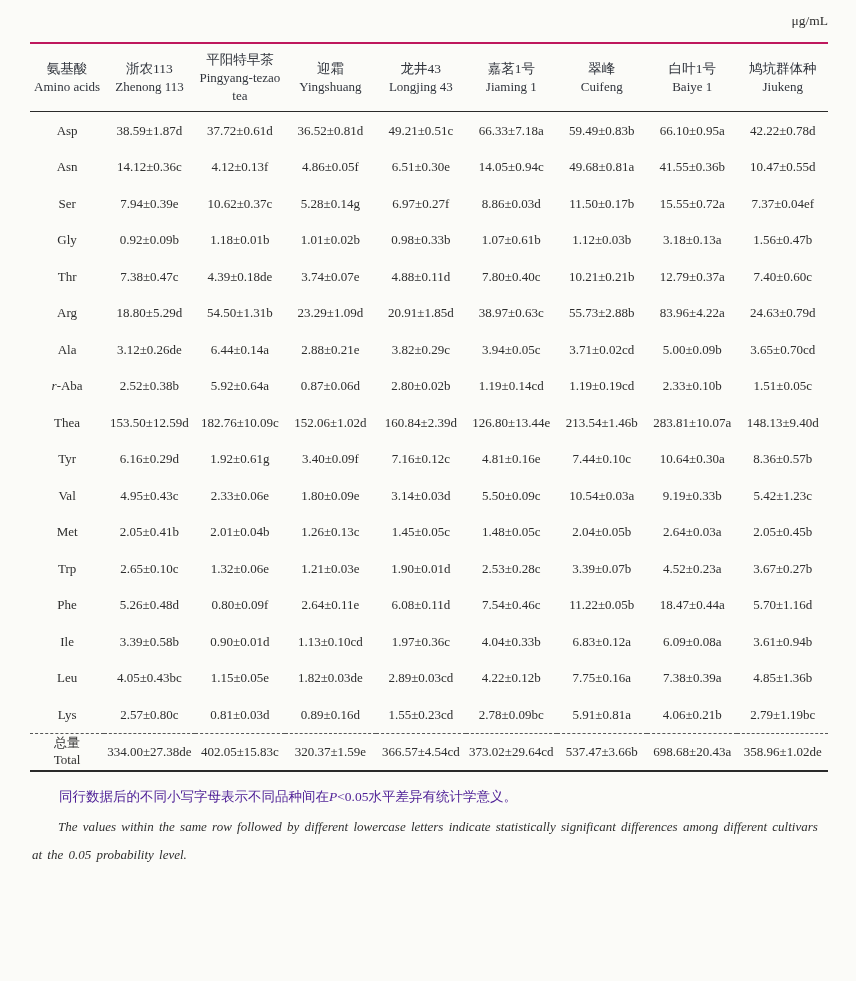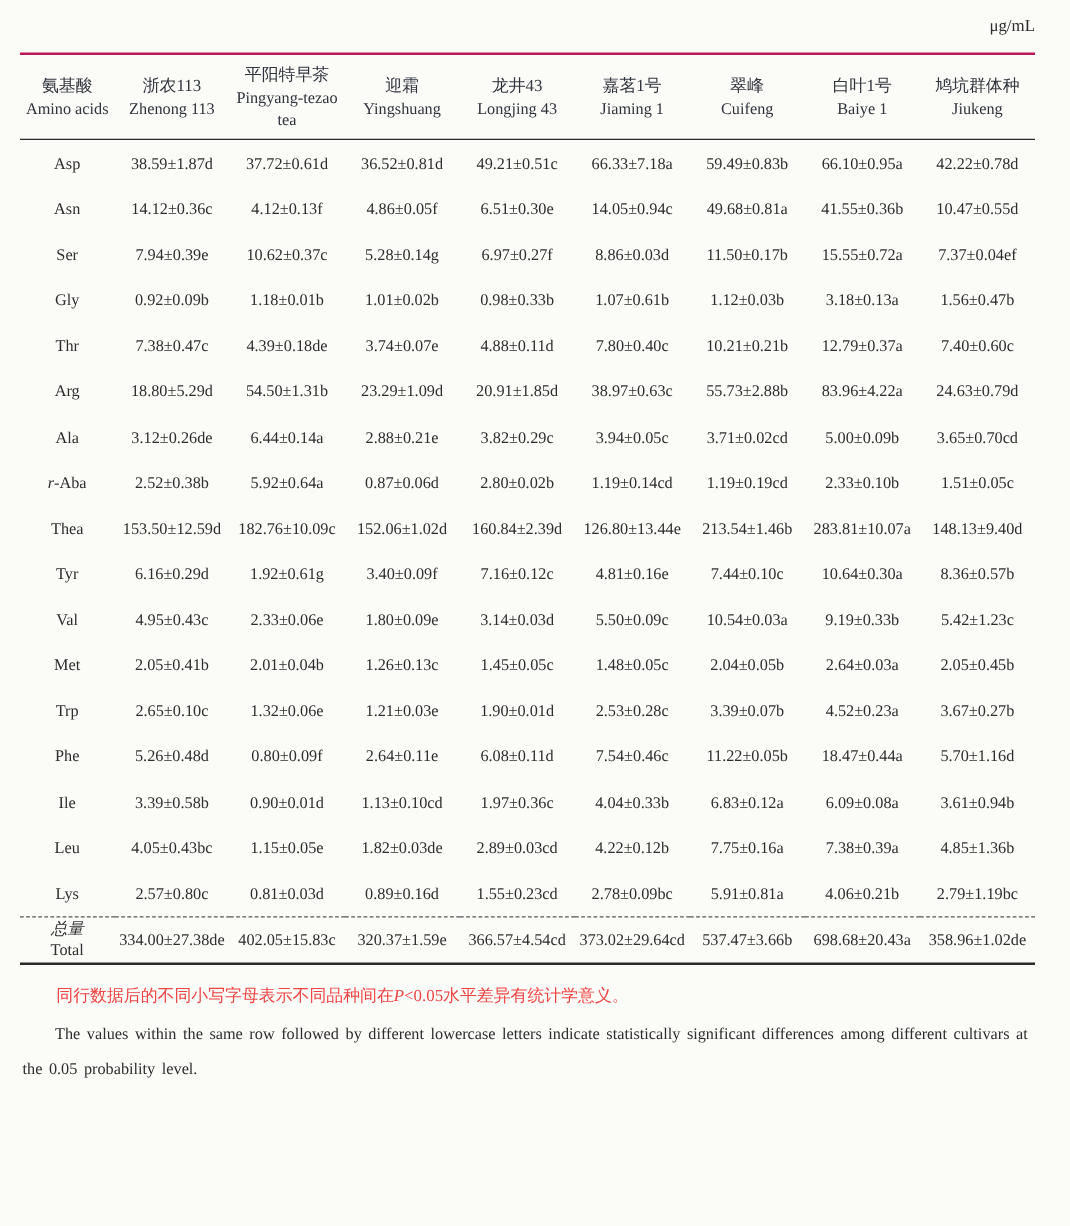--- a/index.html
+++ b/index.html
@@ -5,21 +5,21 @@
   html,body{margin:0;padding:0;}
   body{
     width:856px;height:981px;
     background:#fbfbf8;
     color:#2e2e2e;
     font-family:"Liberation Serif","DejaVu Serif",serif;
     position:relative;
     overflow:hidden;
   }
   .page{
-    padding:6px 28px 0 16px;
+    padding:6px 28px 0 30px;
   }
   .unit-row{
     text-align:right;
     font-size:13.5px;
     height:36px;
     line-height:30px;
     color:#2e2e2e;
   }
   table.aa-table{
     width:100%;
@@ -49,40 +49,41 @@
     height:36.5px;
     padding:0 1px;
     white-space:nowrap;
     color:#2e2e2e;
   }
   table.aa-table tbody td{font-size:13px;}
   tr.total-row th, tr.total-row td{
     border-top:1.2px dashed #555;
     height:48px;
   }
-  tr.total-row .cn{display:block;line-height:1.3;font-style:italic;}
+  tr.total-row .cn{display:block;line-height:1.3;}
   tr.total-row .en{display:block;line-height:1.3;}
   .footnotes{
     margin-top:14px;
     padding:0 2px;
   }
   .fn-cn{
     font-size:13.5px;
     text-indent:2em;
     line-height:1.7;
-    color:#ef4444;
+    color:#4c1d95;
   }
   .fn-cn .p-italic{font-style:italic;}
   .fn-en{
     font-size:13px;
     text-indent:2em;
     line-height:2.1;
     margin-top:4px;
     color:#2e2e2e;
     word-spacing:2px;
+    font-style:italic;
   }
   .ital{font-style:italic;}
 </style>
 </head>
 <body>
 
 <div class="page">
 
   <div class="unit-row">μg/mL</div>
 

